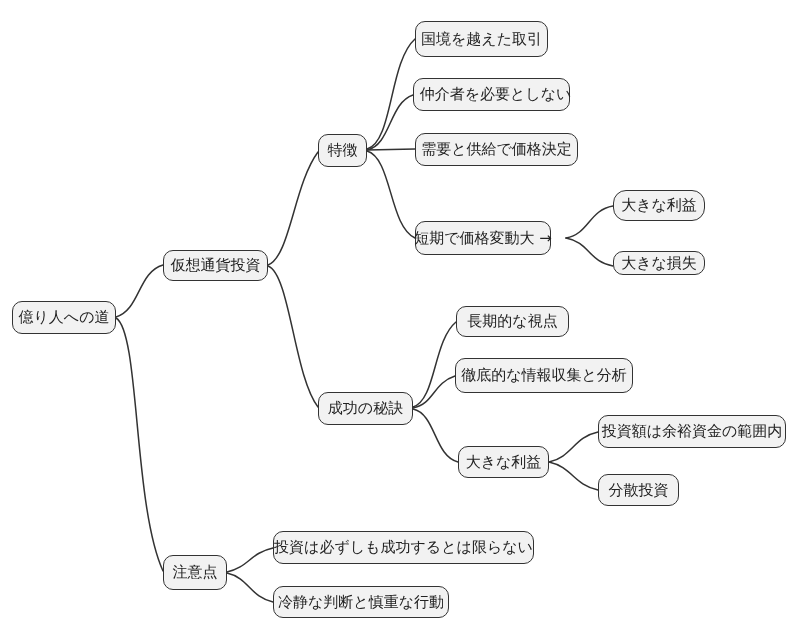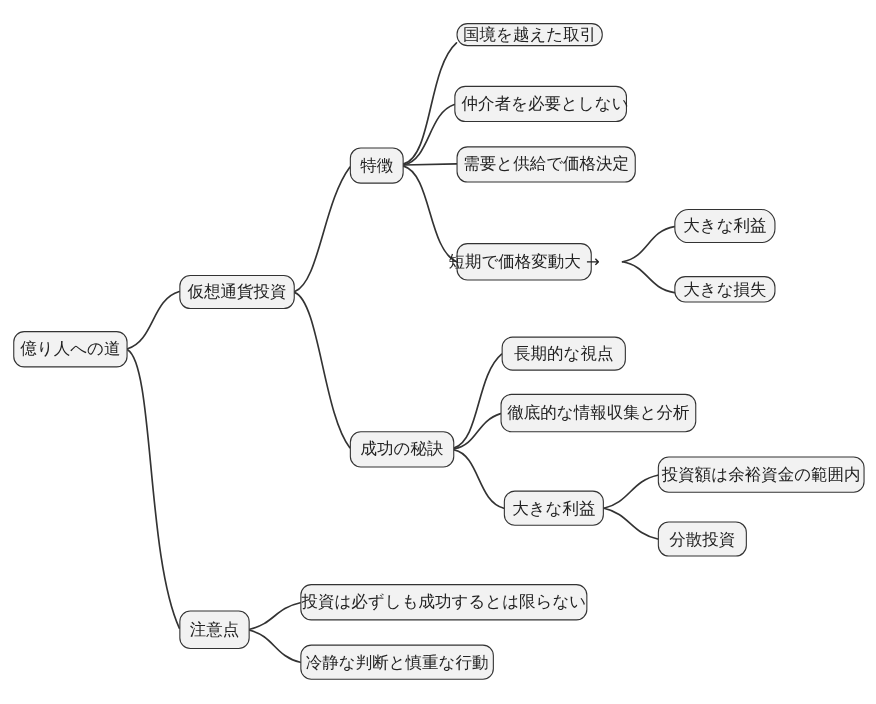--- a/index.html
+++ b/index.html
@@ -66,24 +66,24 @@
     <path d="M549,462 C572,467 574,485 598,490"></path>
     <path d="M227,572 C249,567 250,553 273,548"></path>
     <path d="M227,573 C249,578 250,597 273,602"></path>
   </svg>
 
   <div class="node" style="left:12px;  top:301px; width:104px; height:33px;">億り人への道</div>
 
   <div class="node" style="left:163px; top:250px; width:105px; height:31px;">仮想通貨投資</div>
 
   <div class="node" style="left:318px; top:134px; width:49px;  height:33px;">特徴</div>
-  <div class="node" style="left:415px; top:21px;  width:133px; height:21px;">国境を越えた取引</div>
+  <div class="node" style="left:415px; top:21px;  width:133px; height:36px;">国境を越えた取引</div>
   <div class="node" style="left:413px; top:78px;  width:157px; height:33px;padding-left:12px;">仲介者を必要としない</div>
   <div class="node" style="left:415px; top:133px; width:163px; height:33px;">需要と供給で価格決定</div>
-  <div class="node" style="left:415px; top:221px; width:123px; height:34px;">短期で価格変動大 →</div>
+  <div class="node" style="left:415px; top:221px; width:136px; height:34px;">短期で価格変動大 →</div>
   <div class="node" style="left:613px; top:190px; width:92px;  height:31px;border-radius:13px;">大きな利益</div>
   <div class="node" style="left:613px; top:251px; width:92px;  height:24px;">大きな損失</div>
 
   <div class="node" style="left:318px; top:392px; width:95px;  height:33px;">成功の秘訣</div>
   <div class="node" style="left:456px; top:306px; width:113px; height:31px;">長期的な視点</div>
   <div class="node" style="left:455px; top:358px; width:178px; height:35px;">徹底的な情報収集と分析</div>
   <div class="node" style="left:458px; top:446px; width:91px;  height:32px;">大きな利益</div>
   <div class="node" style="left:598px; top:415px; width:188px; height:33px;border-radius:10px;">投資額は余裕資金の範囲内</div>
   <div class="node" style="left:598px; top:474px; width:81px;  height:32px;">分散投資</div>
 

